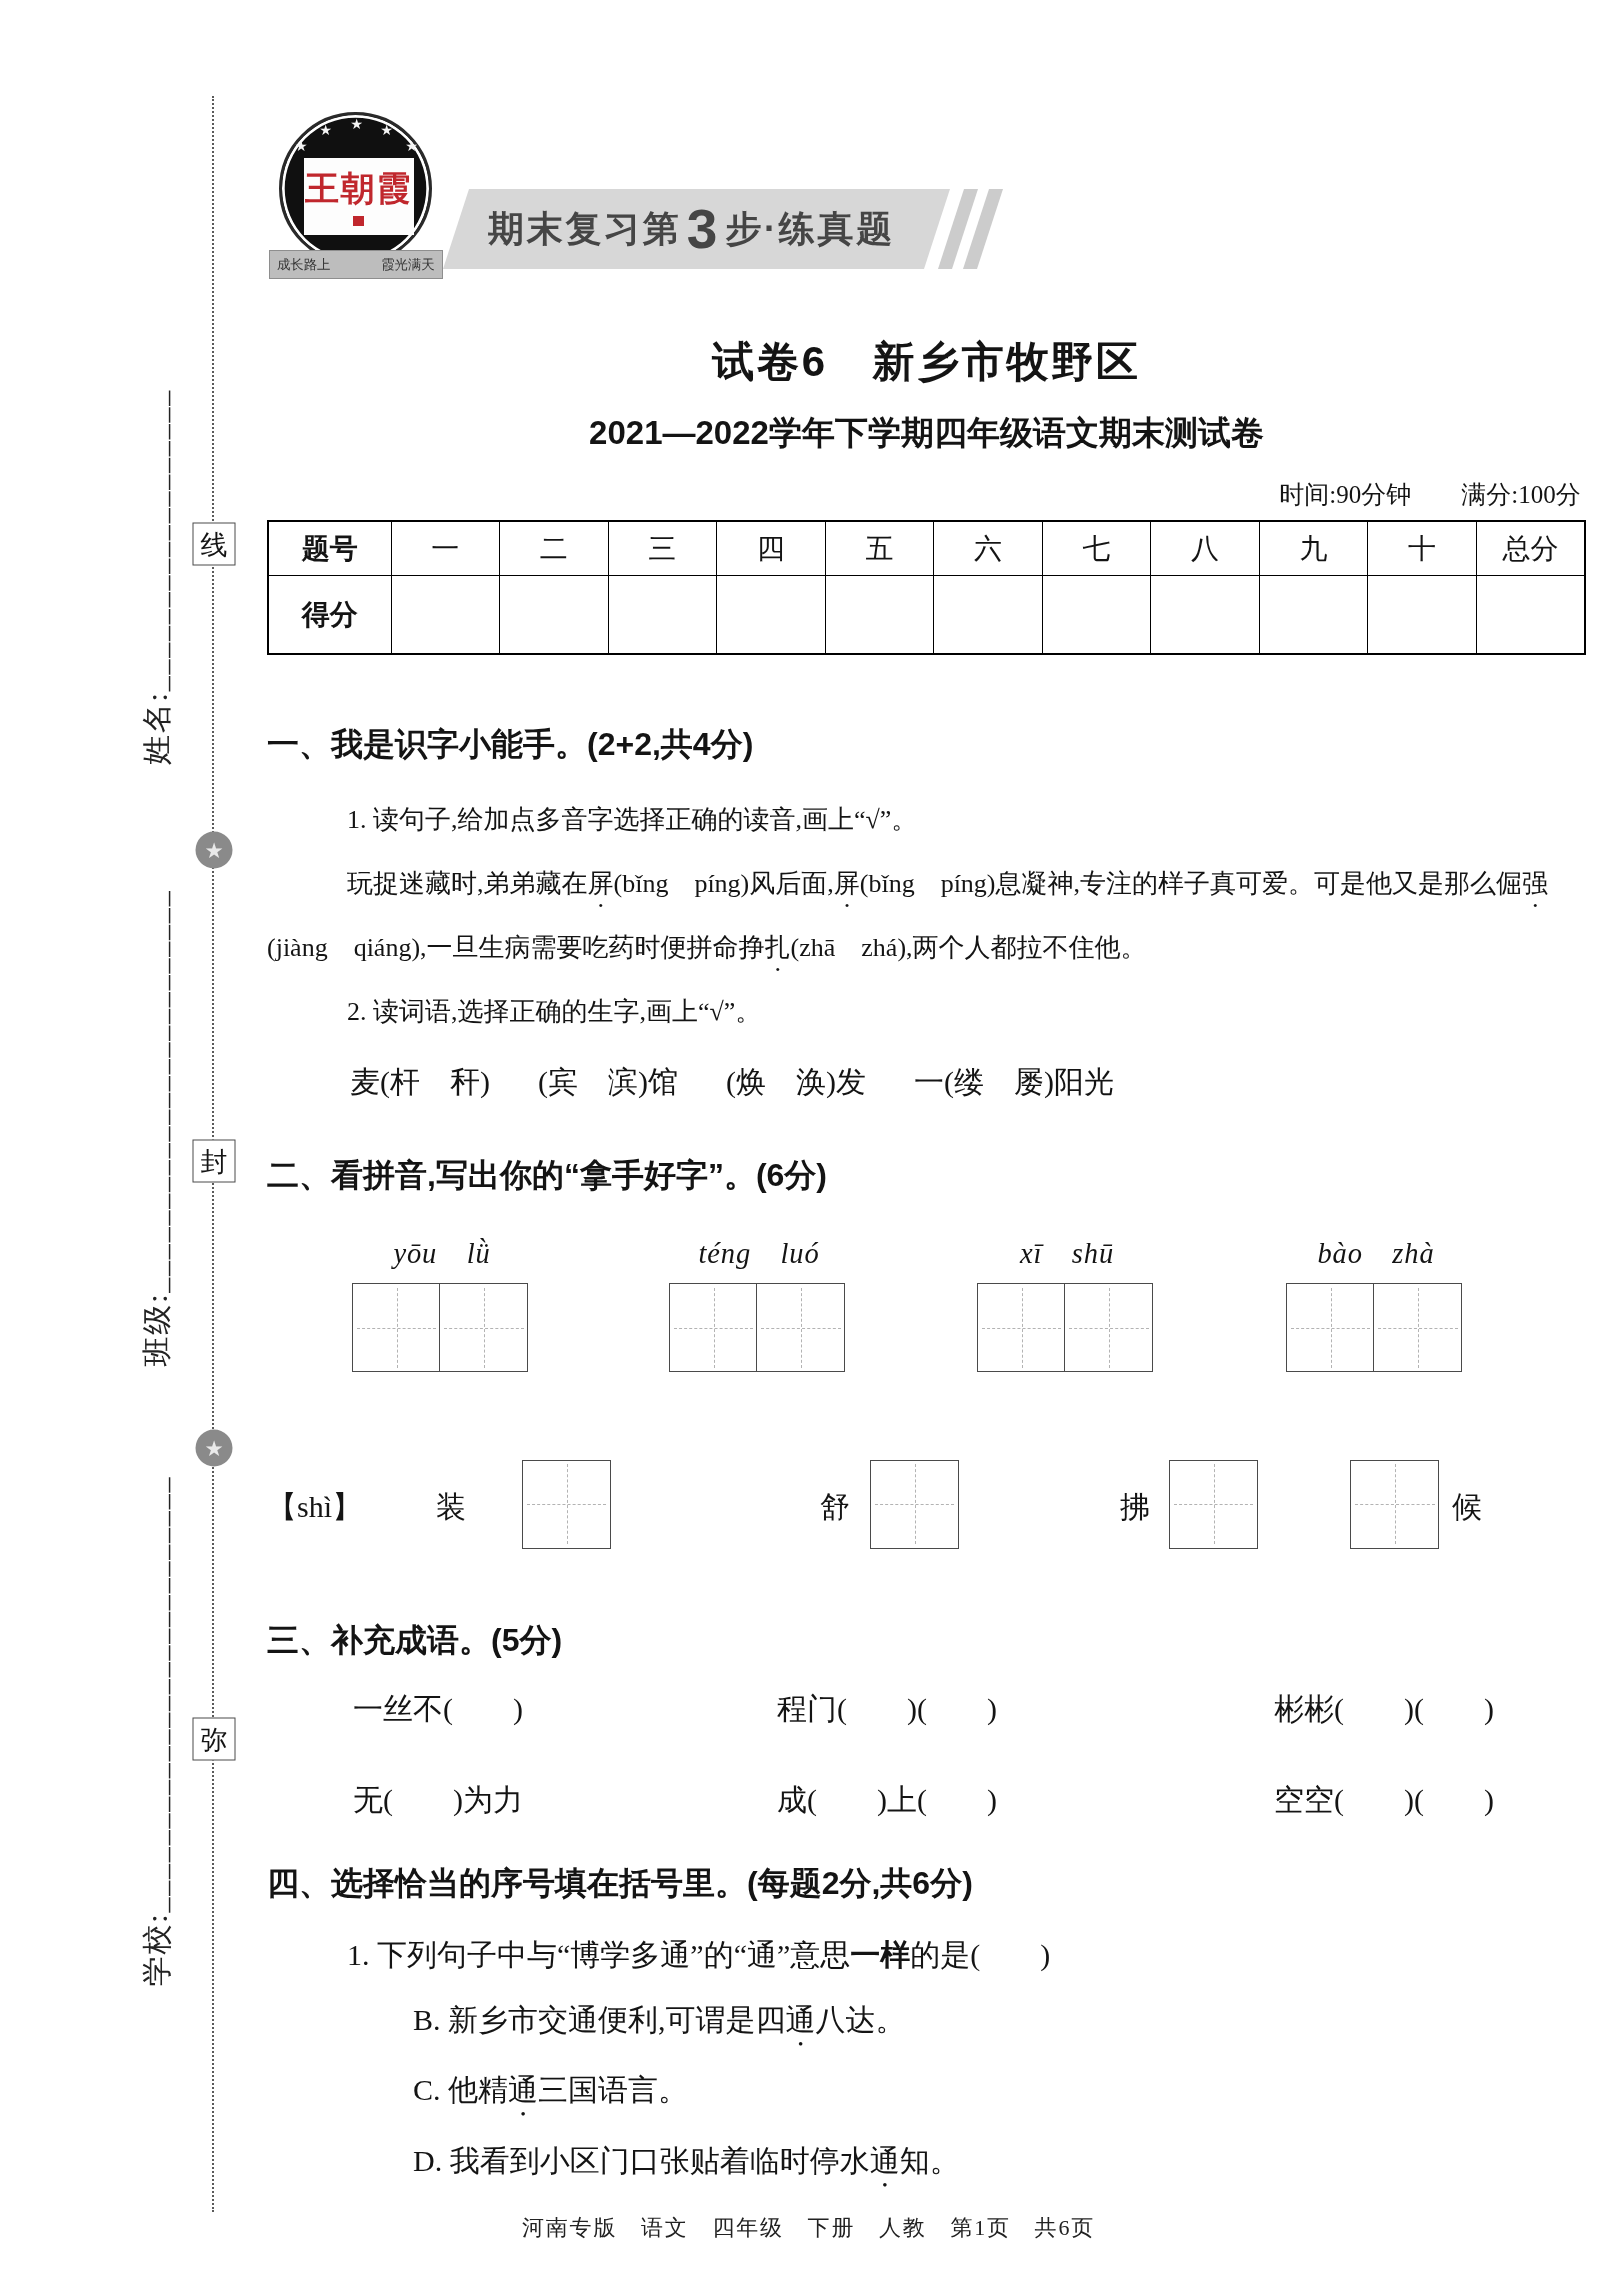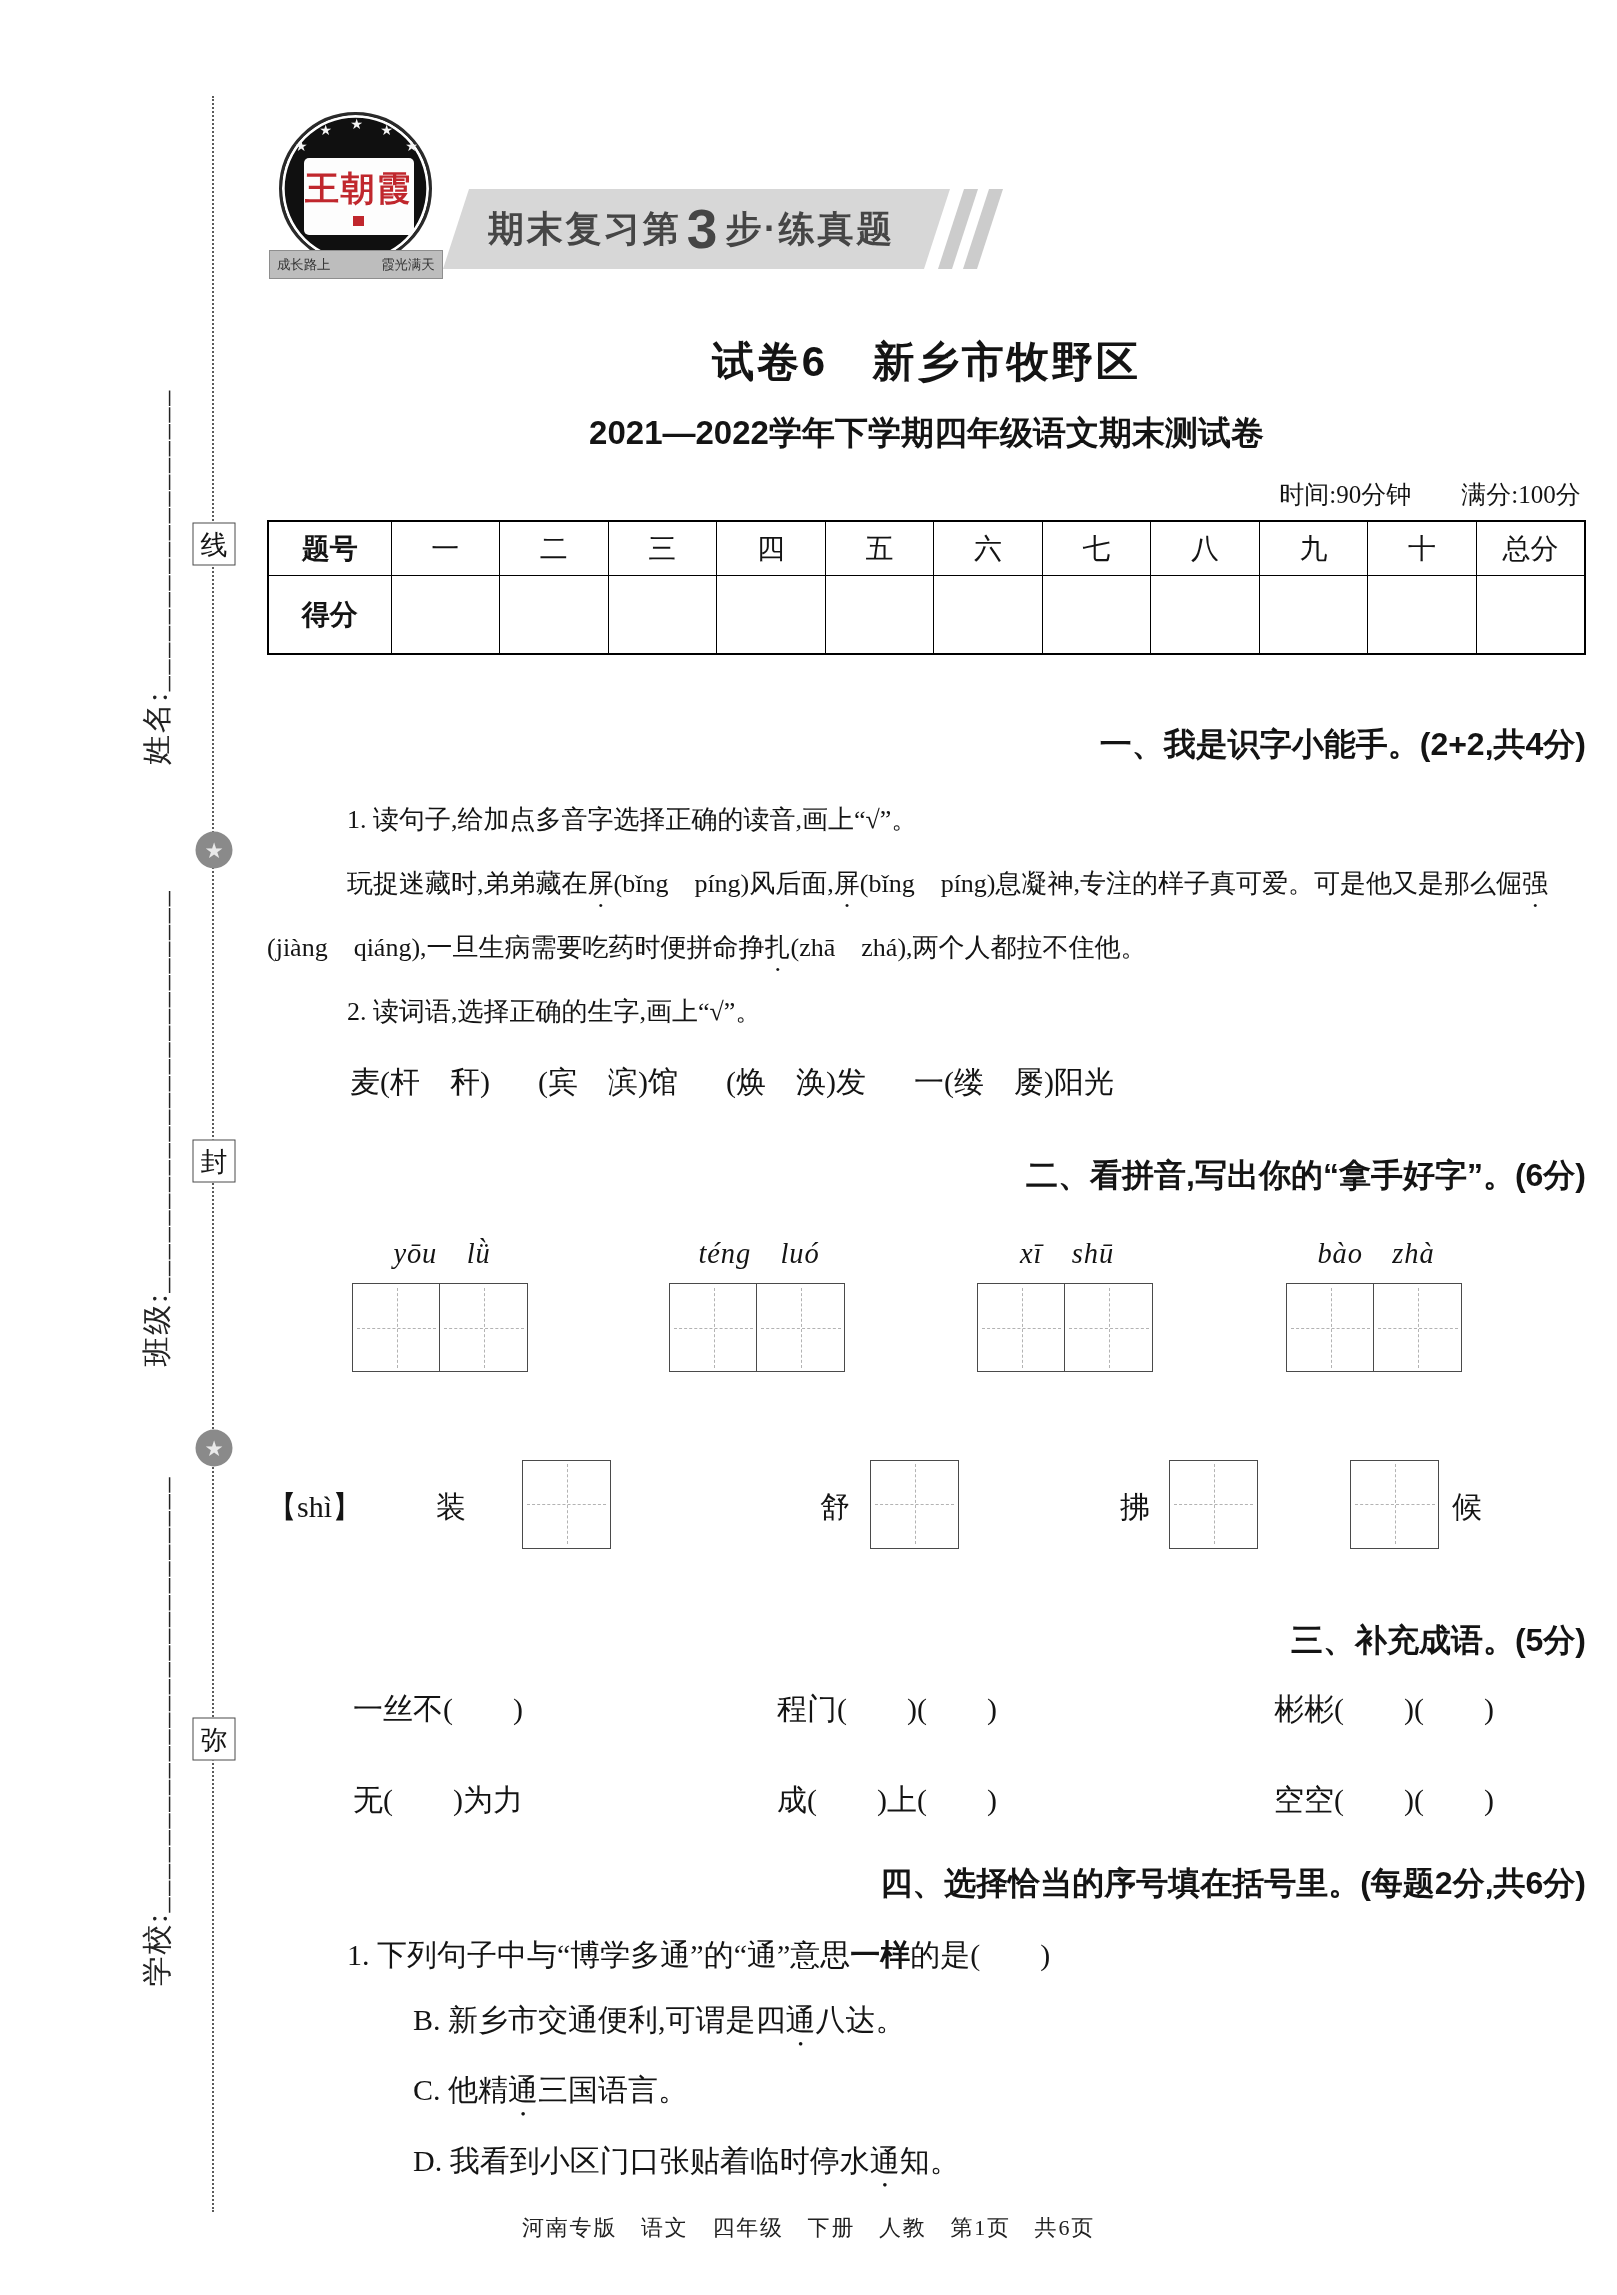--- a/index.html
+++ b/index.html
@@ -18,21 +18,21 @@
                   transform:translate(-50%,-50%) rotate(-90deg); letter-spacing:1.8px; }
 
   
   .main { position:absolute; left:267px; top:125px; width:1319px; }
   .header { position:relative; height:209px; }
   .logo { position:absolute; left:1.8px; top:-13.4px; width:174px; }
   .logo-circle { position:relative; width:153px; height:153px; margin:0 auto; border-radius:50%;
                  background:#101010; border:3.6px solid #2a2a2a; box-shadow:0 0 0 2.7px #fff inset; }
   .logo-star { position:absolute; color:#f5f5f5; font-size:14.3px; }
   .ls1{ left:12.5px; top:23px; } .ls2{ left:37px; top:7.1px; } .ls3{ left:68px; top:1.8px; } .ls4{ left:98px; top:7.1px; } .ls5{ left:123px; top:23px; }
-  .logo-plate { position:absolute; left:21.4px; top:43px; width:110px; height:77px; background:#fdfdfd; border-radius:5px;
+  .logo-plate { position:absolute; left:21.4px; top:43px; width:110px; height:77px; background:#fdfdfd; border-radius:0;
                 display:flex; flex-direction:column; align-items:center; justify-content:center; }
   .brand-name { font-size:34px; font-weight:bold; color:#c0272d; letter-spacing:1.8px; font-family:"Liberation Sans", sans-serif; }
   .brand-seal { width:10.7px; height:10.7px; background:#c0272d; margin-top:3.6px; }
   .logo-ribbon { position:relative; margin-top:-14.3px; height:28.5px; background:#bdbdbd; border:0.9px solid #8e8e8e;
                  display:flex; align-items:center; justify-content:space-between; padding:0 7.1px;
                  font-size:13.4px; color:#333; font-family:"Liberation Sans", sans-serif; }
   .banner-wrap { position:absolute; left:189px; top:64px; height:95px; }
   .banner-bg { position:absolute; left:0; top:0; width:481px; height:80px; background:#d7d7d7; transform:skewX(-18deg); }
   .banner-stripe { position:absolute; top:0; width:14.3px; height:80px; background:#cccccc; transform:skewX(-18deg); }
   .bs1 { left:495px; } .bs2 { left:520px; }
@@ -45,21 +45,21 @@
   .meta { text-align:right; font-size:25px; margin-top:21.4px; padding-right:5.3px; }
 
   
   table.score { width:100%; border-collapse:collapse; margin-top:9px; border:2.7px solid #000; table-layout:fixed; }
   table.score td { border:1.8px solid #000; text-align:center; font-size:28px; }
   table.score tr.r1 td { height:55px; }
   table.score tr.r2 td { height:78px; }
   table.score td.hdr { font-weight:bold; font-family:"Liberation Sans", sans-serif; }
 
   
-  .sec-title { font-size:32px; font-weight:bold; font-family:"Liberation Sans", sans-serif;text-align:right; }
+  .sec-title { font-size:32px; font-weight:bold; font-family:"Liberation Sans", sans-serif; }
   .t1 { margin-top:68px; } .t2 { margin-top:47px; } .t3 { margin-top:61px; } .t4 { margin-top:37px; }
   .para { font-size:26px; line-height:64px; }
   .indent { text-indent:80px; }
   .item { margin-top:21.4px; }
   .em-dot { -webkit-text-emphasis:filled dot; -webkit-text-emphasis-position:under right;
             text-emphasis:filled dot; text-emphasis-position:under right; }
   .word-row { display:flex; padding-left:83px; gap:48px; margin-top:12.5px; font-size:30px; line-height:50px; }
 
   
   .pin-row { position:relative; height:189px; margin-top:37px;font-style:italic; }

